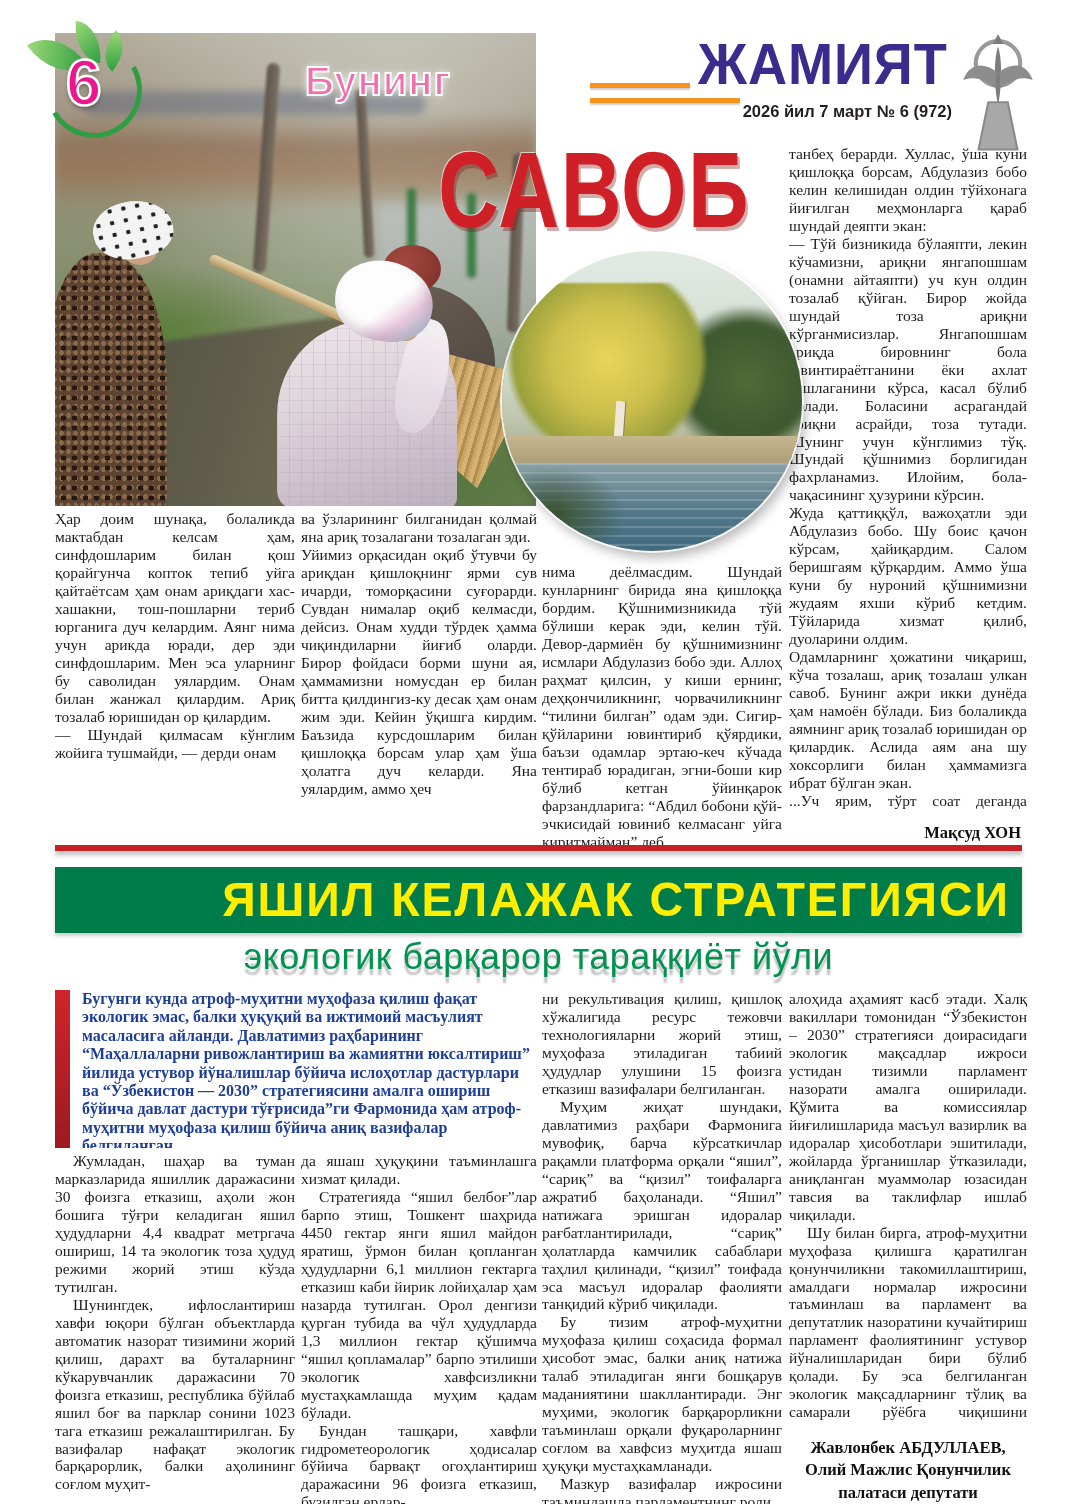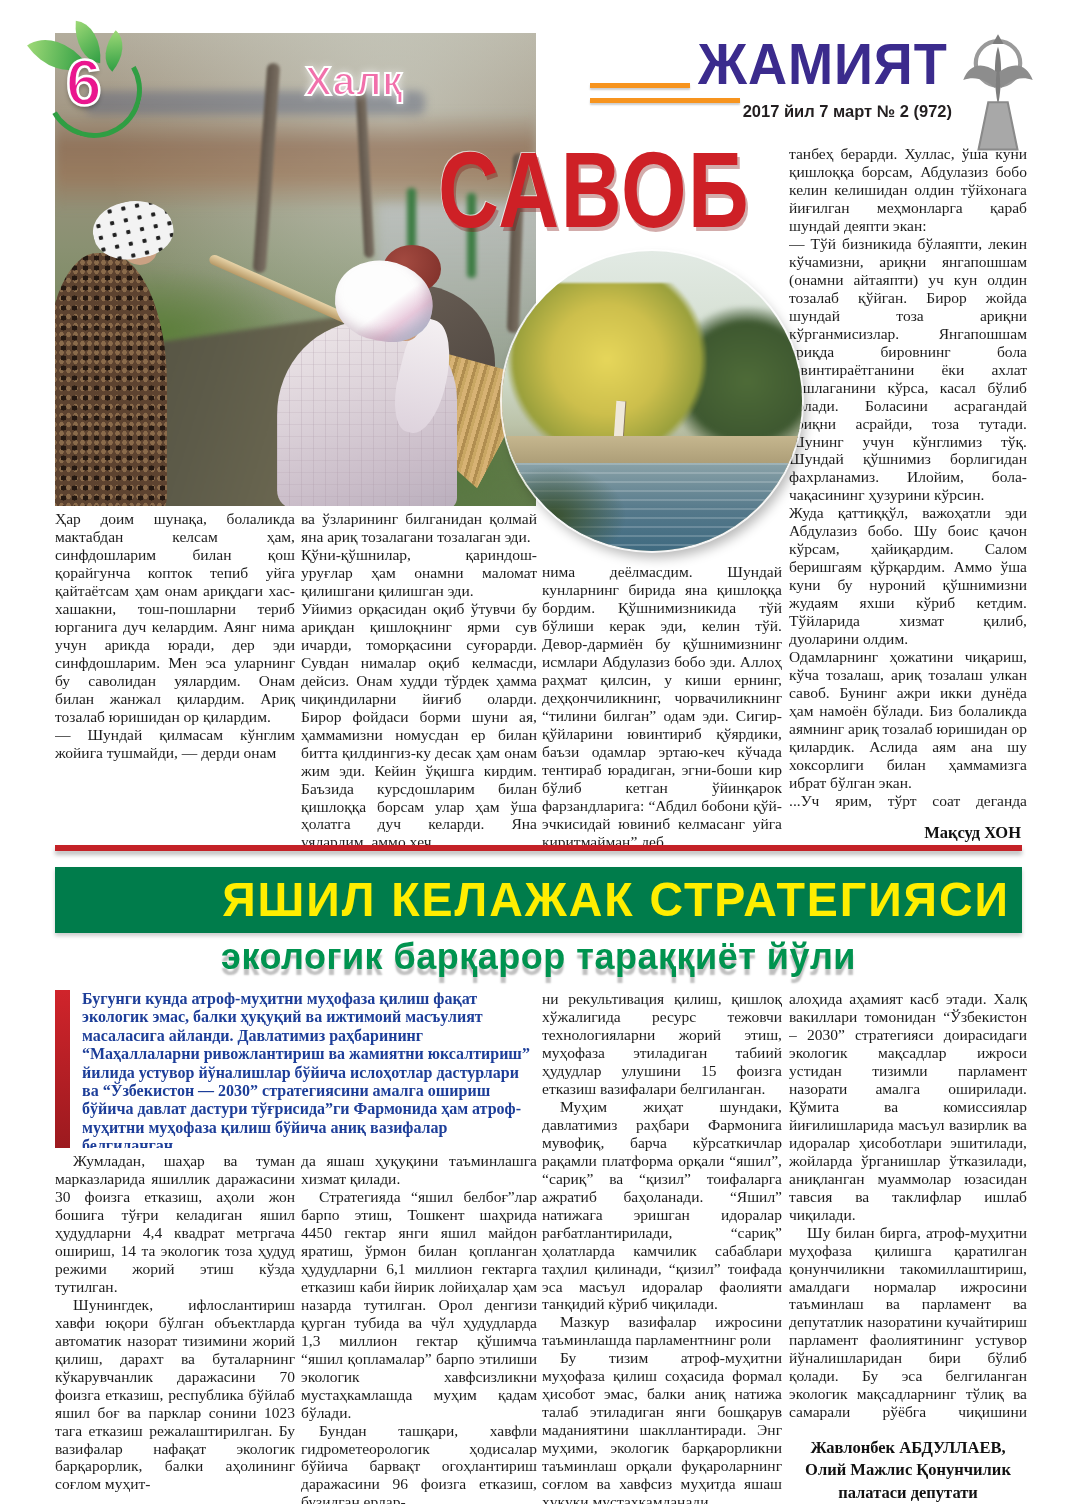--- a/index.html
+++ b/index.html
@@ -132,21 +132,21 @@
   
   .rule-red { position:absolute; left:55px; top:845px; width:967px; height:6px; background:#c42127;
     box-shadow:0 4px 4px rgba(0,0,0,.25); }
 
   
   .banner { position:absolute; left:55px; top:867px; width:967px; height:66px; background:#007c4b;
     display:flex; align-items:center; justify-content:flex-end; box-shadow:0 3px 4px rgba(0,0,0,.2); }
   .banner-title { font-family:"Liberation Sans","DejaVu Sans",sans-serif; font-weight:900; font-size:48px;
     line-height:1; color:#ffee00; letter-spacing:2px; transform:scaleX(.97); white-space:nowrap; }
   .subtitle { position:absolute; left:55px; top:936px; width:967px; text-align:center;
-    font-family:"Liberation Sans","DejaVu Sans",sans-serif; font-weight:700; font-size:36px; color:#00934f;
+    font-family:"Liberation Sans","DejaVu Sans",sans-serif; font-weight:400; font-size:36px; color:#00934f;
     text-shadow:0 6px 2px rgba(0,0,0,.25); letter-spacing:.5px; }
 
   
   .lead { position:absolute; left:55px; top:990px; width:482px; height:158px; display:flex; overflow:hidden; }
   .lead-bar { flex:0 0 15px; background:linear-gradient(180deg,#d0242b,#9c1a1f); margin-right:12px; }
   .lead-text { font-weight:bold; font-size:16px; line-height:1.15; color:#1d3e99; text-align:left; }
 
   
   .a2c1 { left:55px;  top:1152px; width:240px; height:352px; }
   .a2c2 { left:301px; top:1152px; width:236px; height:352px; }
@@ -182,35 +182,35 @@
     </div>
     <div class="broom-handle"></div>
     <div class="broom"></div>
     <div class="pm-plaid"></div>
     <div class="fig-center">
       <div class="fc-body"></div>
       <div class="fc-tail"></div>
       <div class="fc-face"></div>
       <div class="fc-scarf"></div>
     </div>
-    <div class="kicker">Халқ</div>
+    <div class="kicker">Бунинг</div>
   </div>
 
   <div class="badge">
     <div class="wreath"></div>
     <div class="leaf leaf-a"></div>
     <div class="leaf leaf-b"></div>
     <div class="leaf leaf-c"></div>
     <div class="badge-num">6</div>
   </div>
 
   <div class="orange ol1"></div>
   <div class="orange ol2"></div>
   <div class="masthead">ЖАМИЯТ</div>
-  <div class="dateline">2017 йил 7 март № 2 (972)</div>
+  <div class="dateline">2026 йил 7 март № 6 (972)</div>
   <div class="bird">
     <svg viewBox="0 0 60 90" width="92" height="125">
       <circle cx="30" cy="24" r="16" fill="none" stroke="#9a9a9a" stroke-width="3"></circle>
       <path d="M30 12 C27 20 27 40 30 54 C33 40 33 20 30 12 Z" fill="#7d7d7d"></path>
       <path d="M29 30 C18 22 9 25 5 36 C14 33 21 36 28 42 Z" fill="#8d8d8d"></path>
       <path d="M31 30 C42 22 51 25 55 36 C46 33 39 36 32 42 Z" fill="#8d8d8d"></path>
       <path d="M23 52 h14 l7 34 h-28 z" fill="#a8a8a8" stroke="#8a8a8a" stroke-width="1.5"></path>
       <path d="M26 10 l4 -7 l4 7 z" fill="#7d7d7d"></path>
     </svg>
   </div>
@@ -226,21 +226,20 @@
     <div class="pc-water"></div>
     <div class="pc-grassl"></div>
   </div>
 
   <div class="col body-text a1c1">
     <p>Ҳар доим шунақа, болаликда мактабдан келсам ҳам, синфдошларим билан қош қорайгунча копток тепиб уйга қайтаётсам ҳам онам ариқдаги хас-хашакни, тош-пошларни териб юрганига дуч келардим. Аянг нима учун арикда юради, дер эди синфдошларим. Мен эса уларнинг бу саволидан уялардим. Онам билан жанжал қилардим. Ариқ тозалаб юришидан ор қилардим.</p>
     <p>—  Шундай қилмасам кўнглим жойига тушмайди, — дерди онам</p>
   </div>
   <div class="col body-text a1c2">
     <p>ва ўзларининг билганидан қолмай яна ариқ тозалагани тозалаган эди.</p>
-    <p>Қўни-қўшнилар, қариндош-уруғлар ҳам онамни маломат қилишгани қилишган эди.</p>
     <p>Уйимиз орқасидан оқиб ўтувчи бу ариқдан қишлоқнинг ярми сув ичарди, томорқасини суғорарди. Сувдан нималар оқиб келмасди, дейсиз. Онам худди тўрдек ҳамма чиқиндиларни йиғиб оларди. Бирор фойдаси борми шуни ая, ҳаммамизни номусдан ер билан битта қилдингиз-ку десак ҳам онам жим эди. Кейин ўқишга кирдим. Баъзида курсдошларим билан қишлоққа борсам улар ҳам ўша ҳолатга дуч келарди. Яна уялардим, аммо ҳеч</p>
   </div>
   <div class="col body-text a1c3">
     <p>нима деёлмасдим. Шундай кунларнинг бирида яна қишлоққа бордим. Қўшнимизникида тўй бўлиши керак эди, келин тўй. Девор-дармиён бу қўшнимизнинг исмлари Абдулазиз бобо эди. Аллоҳ раҳмат қилсин, у киши ернинг, деҳқончиликнинг, чорвачиликнинг “тилини билган” одам эди. Сигир-қўйларини ювинтириб қўярдики, баъзи одамлар эртаю-кеч кўчада тентираб юрадиган, эгни-боши кир бўлиб кетган ўйинқарок фарзандларига: “Абдил бобони қўй-эчкисидай ювиниб келмасанг уйга киритмайман” деб</p>
   </div>
   <div class="col body-text flexcol a1c4">
     <div class="ptext">
       <p>танбеҳ берарди. Хуллас, ўша куни қишлоққа борсам, Абдулазиз бобо келин келишидан олдин тўйхонага йиғилган меҳмонларга қараб шундай деяпти экан:</p>
       <p>—  Тўй бизникида бўлаяпти, лекин кўчамизни, ариқни янгапошшам (онамни айтаяпти) уч кун олдин тозалаб қўйган. Бирор жойда шундай тоза ариқни кўрганмисизлар. Янгапошшам ариқда бировнинг бола ювинтираётганини ёки ахлат ташлаганини кўрса, касал бўлиб қолади. Боласини асрагандай ариқни асрайди, тоза тутади. Шунинг учун кўнглимиз тўқ. Шундай қўшнимиз борлигидан фахрланамиз. Илойим, бола-чақасининг ҳузурини кўрсин.</p>
       <p>Жуда қаттиққўл, важоҳатли эди Абдулазиз бобо. Шу боис қачон кўрсам, ҳайиқардим. Салом беришгаям қўрқардим. Аммо ўша куни бу нуроний қўшнимизни жудаям яхши кўриб кетдим. Тўйларида хизмат қилиб, дуоларини олдим.</p>
@@ -267,22 +266,22 @@
     <p class="a2p">Шунингдек, ифлослантириш хавфи юқори бўлган объектларда автоматик назорат тизимини жорий қилиш, дарахт ва буталарнинг кўкарувчанлик даражасини 70 фоизга етказиш, республика бўйлаб яшил боғ ва парклар сонини 1023 тага етказиш режалаштирилган. Бу вазифалар нафақат экологик барқарорлик, балки аҳолининг соғлом муҳит-</p>
   </div>
   <div class="col body-text a2c2">
     <p class="a2p noind">да яшаш ҳуқуқини таъминлашга хизмат қилади.</p>
     <p class="a2p">Стратегияда “яшил белбоғ”лар барпо этиш, Тошкент шаҳрида 4450 гектар янги яшил майдон яратиш, ўрмон билан қопланган ҳудудларни 6,1 миллион гектарга етказиш каби йирик лойиҳалар ҳам назарда тутилган. Орол денгизи қурган тубида ва чўл ҳудудларда 1,3 миллион гектар қўшимча “яшил қопламалар” барпо этилиши экологик хавфсизликни мустаҳкамлашда муҳим қадам бўлади.</p>
     <p class="a2p">Бундан ташқари, хавфли гидрометеорологик ҳодисалар бўйича барвақт огоҳлантириш даражасини 96 фоизга етказиш, бузилган ерлар-</p>
   </div>
   <div class="col body-text a2c3">
     <p class="a2p noind">ни рекультивация қилиш, қишлоқ хўжалигида ресурс тежовчи технологияларни жорий этиш, муҳофаза этиладиган табиий ҳудудлар улушини 15 фоизга етказиш вазифалари белгиланган.</p>
     <p class="a2p">Муҳим жиҳат шундаки, давлатимиз раҳбари Фармонига мувофиқ, барча кўрсаткичлар рақамли платформа орқали “яшил”, “сариқ” ва “қизил” тоифаларга ажратиб баҳоланади. “Яшил” натижага эришган идоралар рағбатлантирилади, “сариқ” ҳолатларда камчилик сабаблари таҳлил қилинади, “қизил” тоифада эса масъул идоралар фаолияти танқидий кўриб чиқилади.</p>
+    <p class="a2p">Бу тизим атроф-муҳитни муҳофаза қилиш соҳасида формал ҳисобот эмас, балки аниқ натижа талаб этиладиган янги бошқарув маданиятини шакллантиради. Энг муҳими, экологик барқарорликни таъминлаш орқали фуқароларнинг соғлом ва хавфсиз муҳитда яшаш ҳуқуқи мустаҳкамланади.</p>
     <p class="a2p">Мазкур вазифалар ижросини таъминлашда парламентнинг роли</p>
-    <p class="a2p">Бу тизим атроф-муҳитни муҳофаза қилиш соҳасида формал ҳисобот эмас, балки аниқ натижа талаб этиладиган янги бошқарув маданиятини шакллантиради. Энг муҳими, экологик барқарорликни таъминлаш орқали фуқароларнинг соғлом ва хавфсиз муҳитда яшаш ҳуқуқи мустаҳкамланади.</p>
   </div>
   <div class="col body-text flexcol a2c4">
     <div class="ptext">
       <p class="a2p noind">алоҳида аҳамият касб этади. Халқ вакиллари томонидан “Ўзбекистон – 2030” стратегияси доирасидаги экологик мақсадлар ижроси устидан тизимли парламент назорати амалга оширилади. Қўмита ва комиссиялар йиғилишларида масъул вазирлик ва идоралар ҳисоботлари эшитилади, жойларда ўрганишлар ўтказилади, аниқланган муаммолар юзасидан тавсия ва таклифлар ишлаб чиқилади.</p>
       <p class="a2p">Шу билан бирга, атроф-муҳитни муҳофаза қилишга қаратилган қонунчиликни такомиллаштириш, амалдаги нормалар ижросини таъминлаш ва парламент ва депутатлик назоратини кучайтириш парламент фаолиятининг устувор йўналишларидан бири бўлиб қолади. Бу эса белгиланган экологик мақсадларнинг тўлиқ ва самарали рўёбга чиқишини таъминлашга хизмат қилади.</p>
     </div>
     <div class="byline2">
       <div>Жавлонбек АБДУЛЛАЕВ,</div>
       <div>Олий Мажлис Қонунчилик</div>
       <div>палатаси депутати</div>

